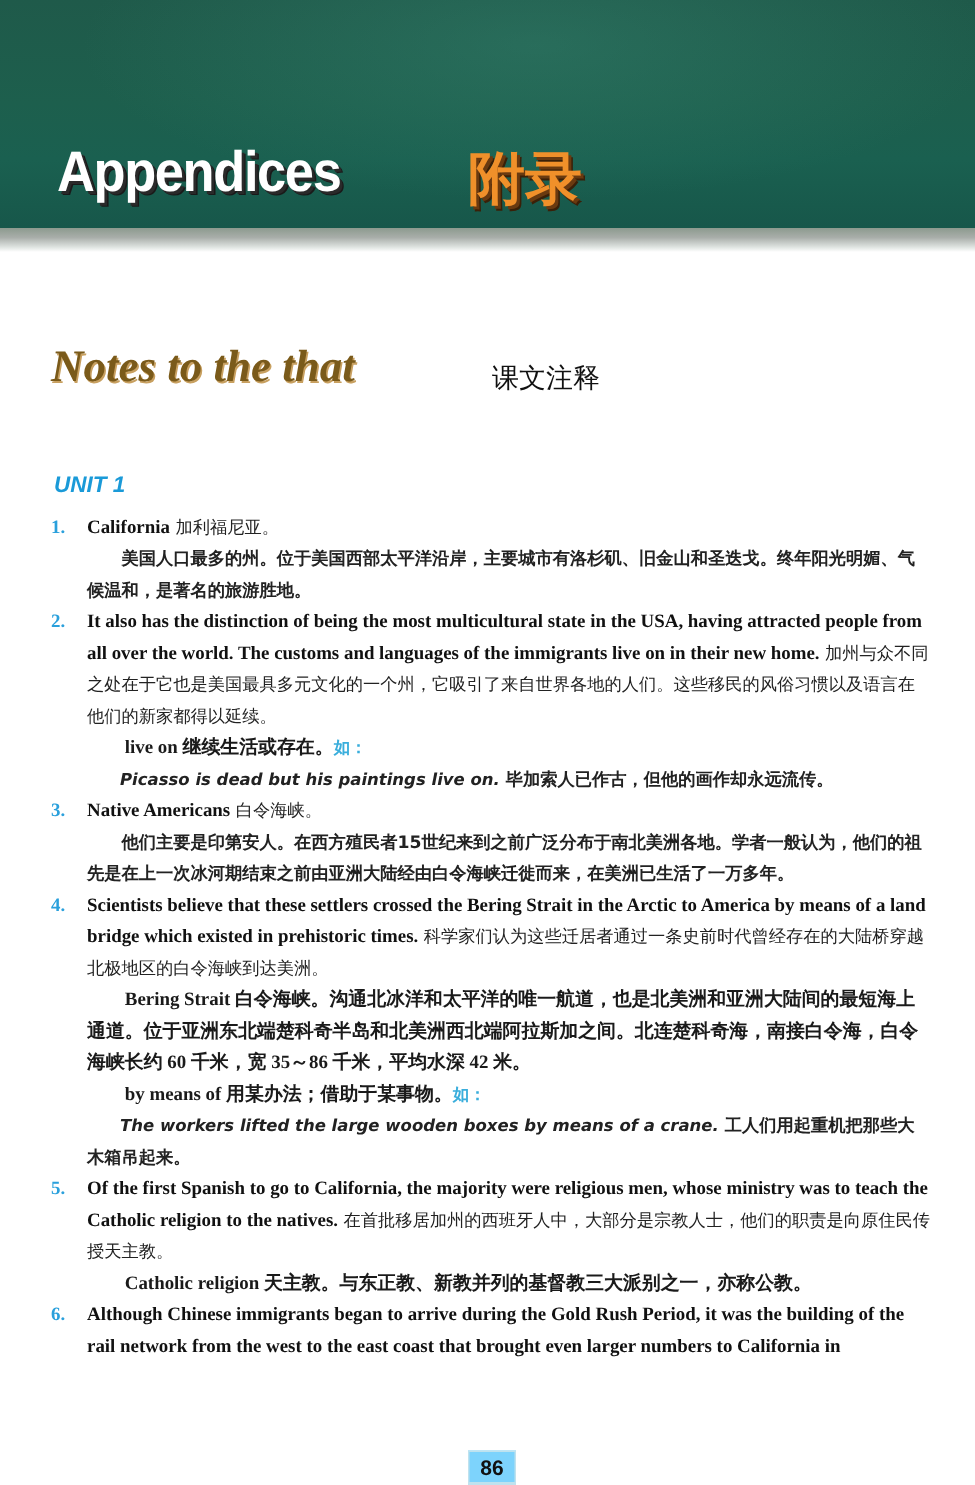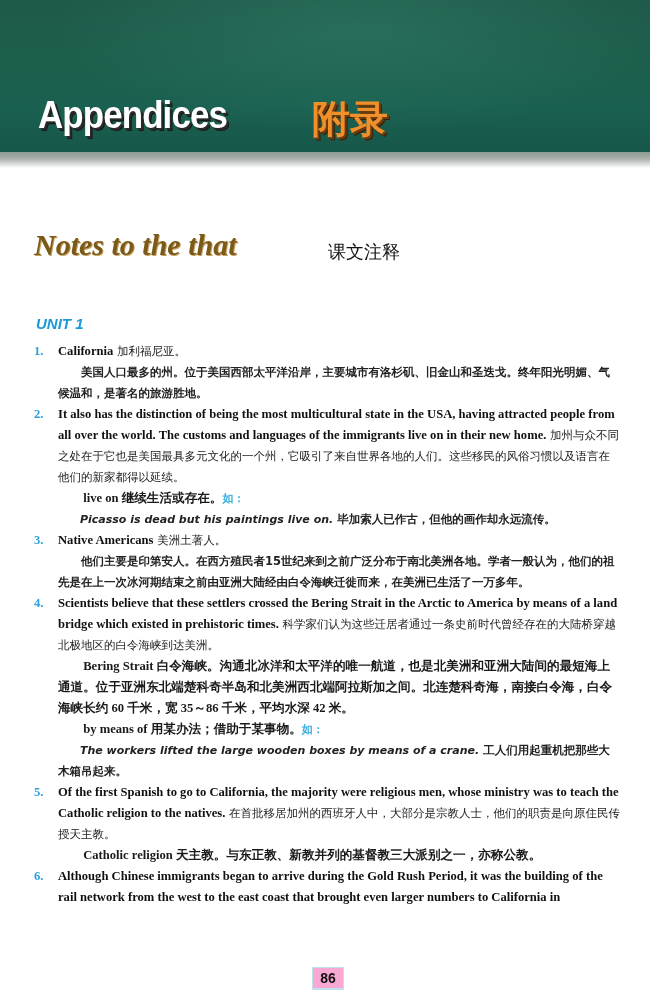--- a/index.html
+++ b/index.html
@@ -65,21 +65,21 @@
     .zh { font-family: "DejaVu Sans", sans-serif; font-size: 11.5px; color: #222; }
     .para { text-indent: 2em; font-weight: bold; }
     .blue { color: #3aaedc; font-family: "DejaVu Sans", sans-serif; font-size: 11px; }
     .ex { font-family: "DejaVu Sans", sans-serif; font-style: italic; font-size: 11px; color: #222; }
     .ex .zh { font-style: normal; margin-top: 28px; }
     .page-num {
       position: absolute; left: 312px; top: 967px; width: 30px; height: 20px;
       border: 1px solid #bfe2ee; border-bottom: 3px solid #bfe2ee;
       text-align: center; line-height: 20px;
       font-family: "Liberation Sans", "DejaVu Sans", sans-serif; font-weight: bold; font-size: 14px; color: #111;
-      background: #f9a8d4;
+      background: #7dd3fc;
     }
   </style>
 </head>
 <body>
 
 <div class="header"></div>
 <div class="header-fade"></div>
 <div class="title-en">Appendices</div>
 <div class="title-zh">附录</div>
 
@@ -98,21 +98,21 @@
 
   <div class="note">
     <span class="num">2.</span>
     <div><span class="head">It also has the distinction of being the most multicultural state in the USA, having attracted people from all over the world. The customs and languages of the immigrants live on in their new home.</span><span class="zh"> 加州与众不同之处在于它也是美国最具多元文化的一个州，它吸引了来自世界各地的人们。这些移民的风俗习惯以及语言在他们的新家都得以延续。</span></div>
     <div class="para"><span>live on 继续生活或存在。</span><span class="blue">如：</span></div>
     <div class="para ex"><span>Picasso is dead but his paintings live on.</span><span class="zh"> 毕加索人已作古，但他的画作却永远流传。</span></div>
   </div>
 
   <div class="note">
     <span class="num">3.</span>
-    <div><span class="head">Native Americans</span><span class="zh"> 美洲土著人。</span></div>
+    <div><span class="head">Native Americans</span><span class="zh"> 白令海峡。</span></div>
     <div class="para zh">他们主要是印第安人。在西方殖民者15世纪来到之前广泛分布于南北美洲各地。学者一般认为，他们的祖先是在上一次冰河期结束之前由亚洲大陆经由白令海峡迁徙而来，在美洲已生活了一万多年。</div>
   </div>
 
   <div class="note">
     <span class="num">4.</span>
     <div><span class="head">Scientists believe that these settlers crossed the Bering Strait in the Arctic to America by means of a land bridge which existed in prehistoric times.</span><span class="zh"> 科学家们认为这些迁居者通过一条史前时代曾经存在的大陆桥穿越北极地区的白令海峡到达美洲。</span></div>
     <div class="para">Bering Strait 白令海峡。沟通北冰洋和太平洋的唯一航道，也是北美洲和亚洲大陆间的最短海上通道。位于亚洲东北端楚科奇半岛和北美洲西北端阿拉斯加之间。北连楚科奇海，南接白令海，白令海峡长约 60 千米，宽 35～86 千米，平均水深 42 米。</div>
     <div class="para"><span>by means of 用某办法；借助于某事物。</span><span class="blue">如：</span></div>
     <div class="para ex"><span>The workers lifted the large wooden boxes by means of a crane.</span><span class="zh"> 工人们用起重机把那些大木箱吊起来。</span></div>
   </div>

